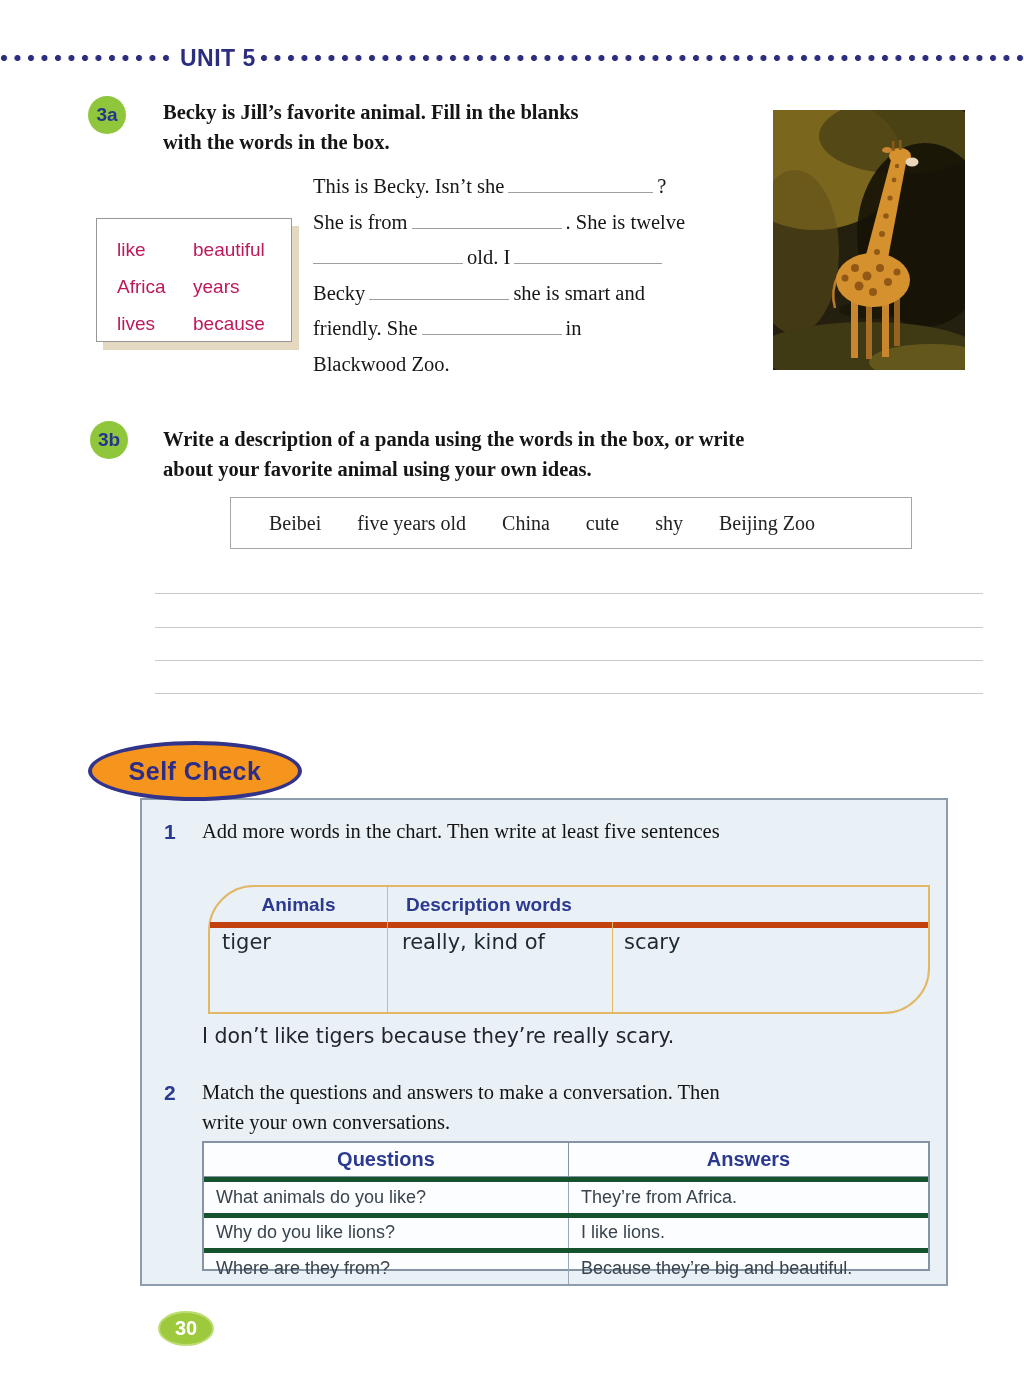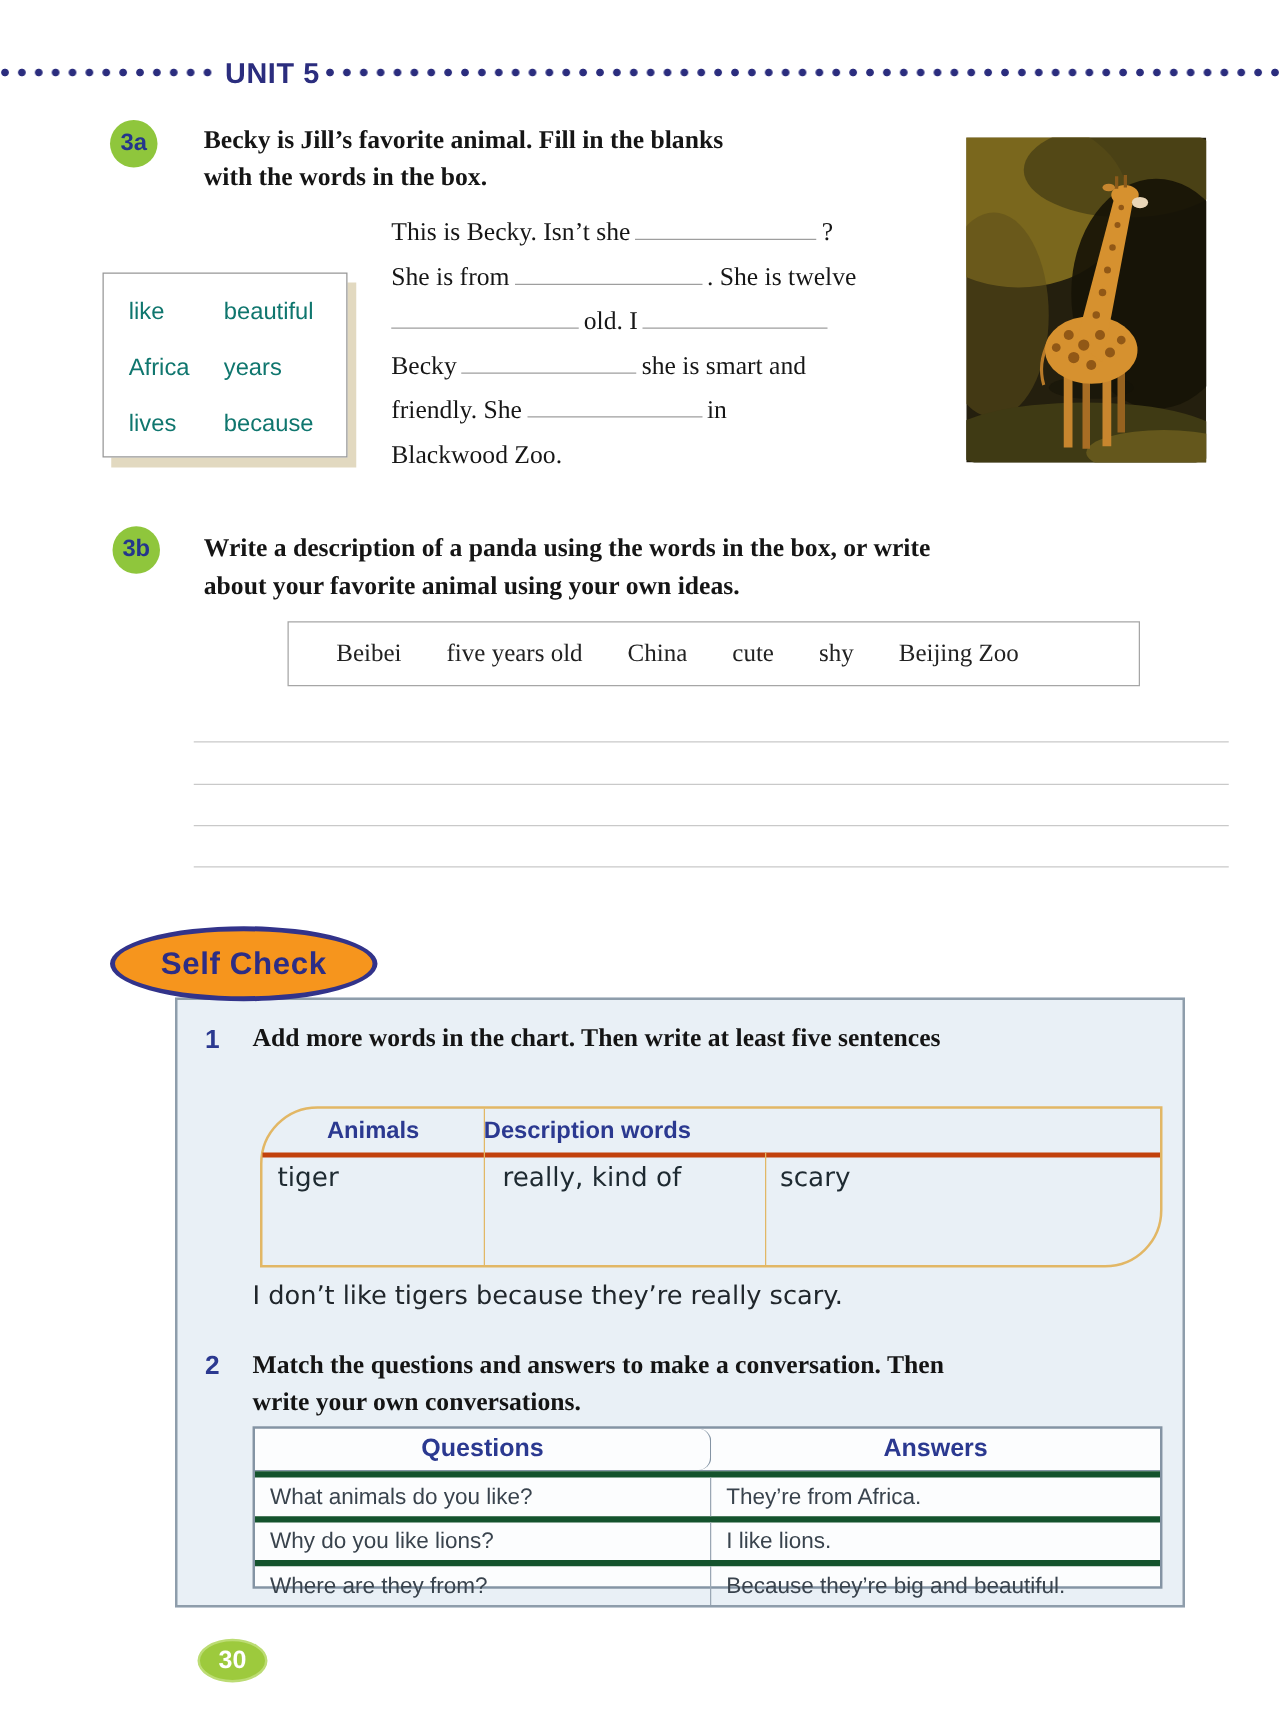--- a/index.html
+++ b/index.html
@@ -32,26 +32,26 @@
   
   .instr {
     position:absolute; font-weight:bold; font-size:20.5px; line-height:29.5px; color:#151515;
   }
   #instr-3a { left:163px; top:98px; }
   #instr-3b { left:163px; top:425px; }
   
   #giraffe-photo { position:absolute; left:773px; top:110px; width:192px; height:260px; }
   
   #word-box-3a {
-    position:absolute; left:82px; top:218px; width:196px; height:148px;
+    position:absolute; left:96px; top:218px; width:196px; height:124px;
     background:#ffffff; border:1px solid #979797;
     box-shadow:7px 8px 0 rgba(211,196,158,.65);
     display:grid; grid-template-columns:76px auto; row-gap:9px;
     padding:20px 0 0 20px; box-sizing:border-box;
-    font-family:"Liberation Sans","DejaVu Sans",sans-serif; font-size:19px; color:#0f766e;
+    font-family:"Liberation Sans","DejaVu Sans",sans-serif; font-size:19px; color:#be185d;
   }
   
   #fill-para { position:absolute; left:313px; top:169px; width:430px; font-size:20.5px; }
   .fill-line { height:35.5px; line-height:35.5px; white-space:nowrap; }
   .blank {
     display:inline-block; height:15px; border-bottom:1.3px solid #9e9e9e;
     vertical-align:baseline; margin:0 4px;
   }
   
   #word-box-3b {
@@ -71,27 +71,27 @@
     color:#2d2d85; letter-spacing:.5px;
   }
   #selfcheck-panel {
     position:absolute; left:140px; top:798px; width:808px; height:488px;
     background:#e9f0f6; border:2px solid #8e9dab; box-sizing:border-box;
   }
   .item-num {
     position:absolute; font-family:"Liberation Sans","DejaVu Sans",sans-serif;
     font-weight:bold; font-size:21px; color:#2b3990;
   }
-  .item-text { position:absolute; font-weight:bold; font-size:20.5px; line-height:30px; color:#141414; }
+  .item-text { position:absolute; font-weight:normal; font-size:20.5px; line-height:30px; color:#141414; }
   
   #chart-table {
     position:absolute; left:66px; top:85px; width:722px; height:129px;
     border:2px solid #e2b765; border-radius:46px 0 46px 0; box-sizing:border-box;
   }
-  #chart-header { display:flex; height:35px; border-bottom:4px solid #c2410c; }
+  #chart-header { display:flex; height:35px; border-bottom:6px solid #c2410c;gap:19px; }
   .chart-h1 { width:177px; display:flex; align-items:center; justify-content:center; }
   .chart-h2 { flex:1; display:flex; align-items:center; }
   .chart-head-label {
     font-family:"Liberation Sans","DejaVu Sans",sans-serif; font-weight:bold;
     font-size:19px; color:#2b3990;
   }
   .chart-vline { position:absolute; width:0; border-left:1.5px solid #e2b765; }
   #chart-vline-a { left:177px; top:0; bottom:0; }
   #chart-vline-b { left:402px; top:35px; bottom:0; }
   .chart-cell {
@@ -107,21 +107,21 @@
   }
   
   #qa-table {
     position:absolute; left:60px; top:341px; width:728px; height:130px;
     background:#fcfdfe; border:2px solid #8494a4; box-sizing:border-box;
   }
   #qa-header { display:flex; height:33px; border-bottom:1px solid #8494a4; }
   .qa-hcell {
     display:flex; align-items:center; justify-content:center;
     font-family:"Liberation Sans","DejaVu Sans",sans-serif; font-weight:bold;
-    font-size:20px; color:#2b3990;border-radius:10px;
+    font-size:20px; color:#2b3990;
   }
   .qa-hcell.q { width:365px; border-right:1px solid #8494a4; box-sizing:border-box; }
   .qa-hcell.a { flex:1; }
   .qa-row { display:flex; height:30.5px; border-top:5px solid #14532d; }
   .qa-row:first-of-type { border-top:none; }
   .qa-cell {
     display:flex; align-items:center; padding-left:12px; box-sizing:border-box;
     font-family:"Liberation Sans","DejaVu Sans",sans-serif; font-size:18px; color:#39434d;
   }
   .qa-cell.q { width:365px; border-right:1px solid #9aa7b4; }

